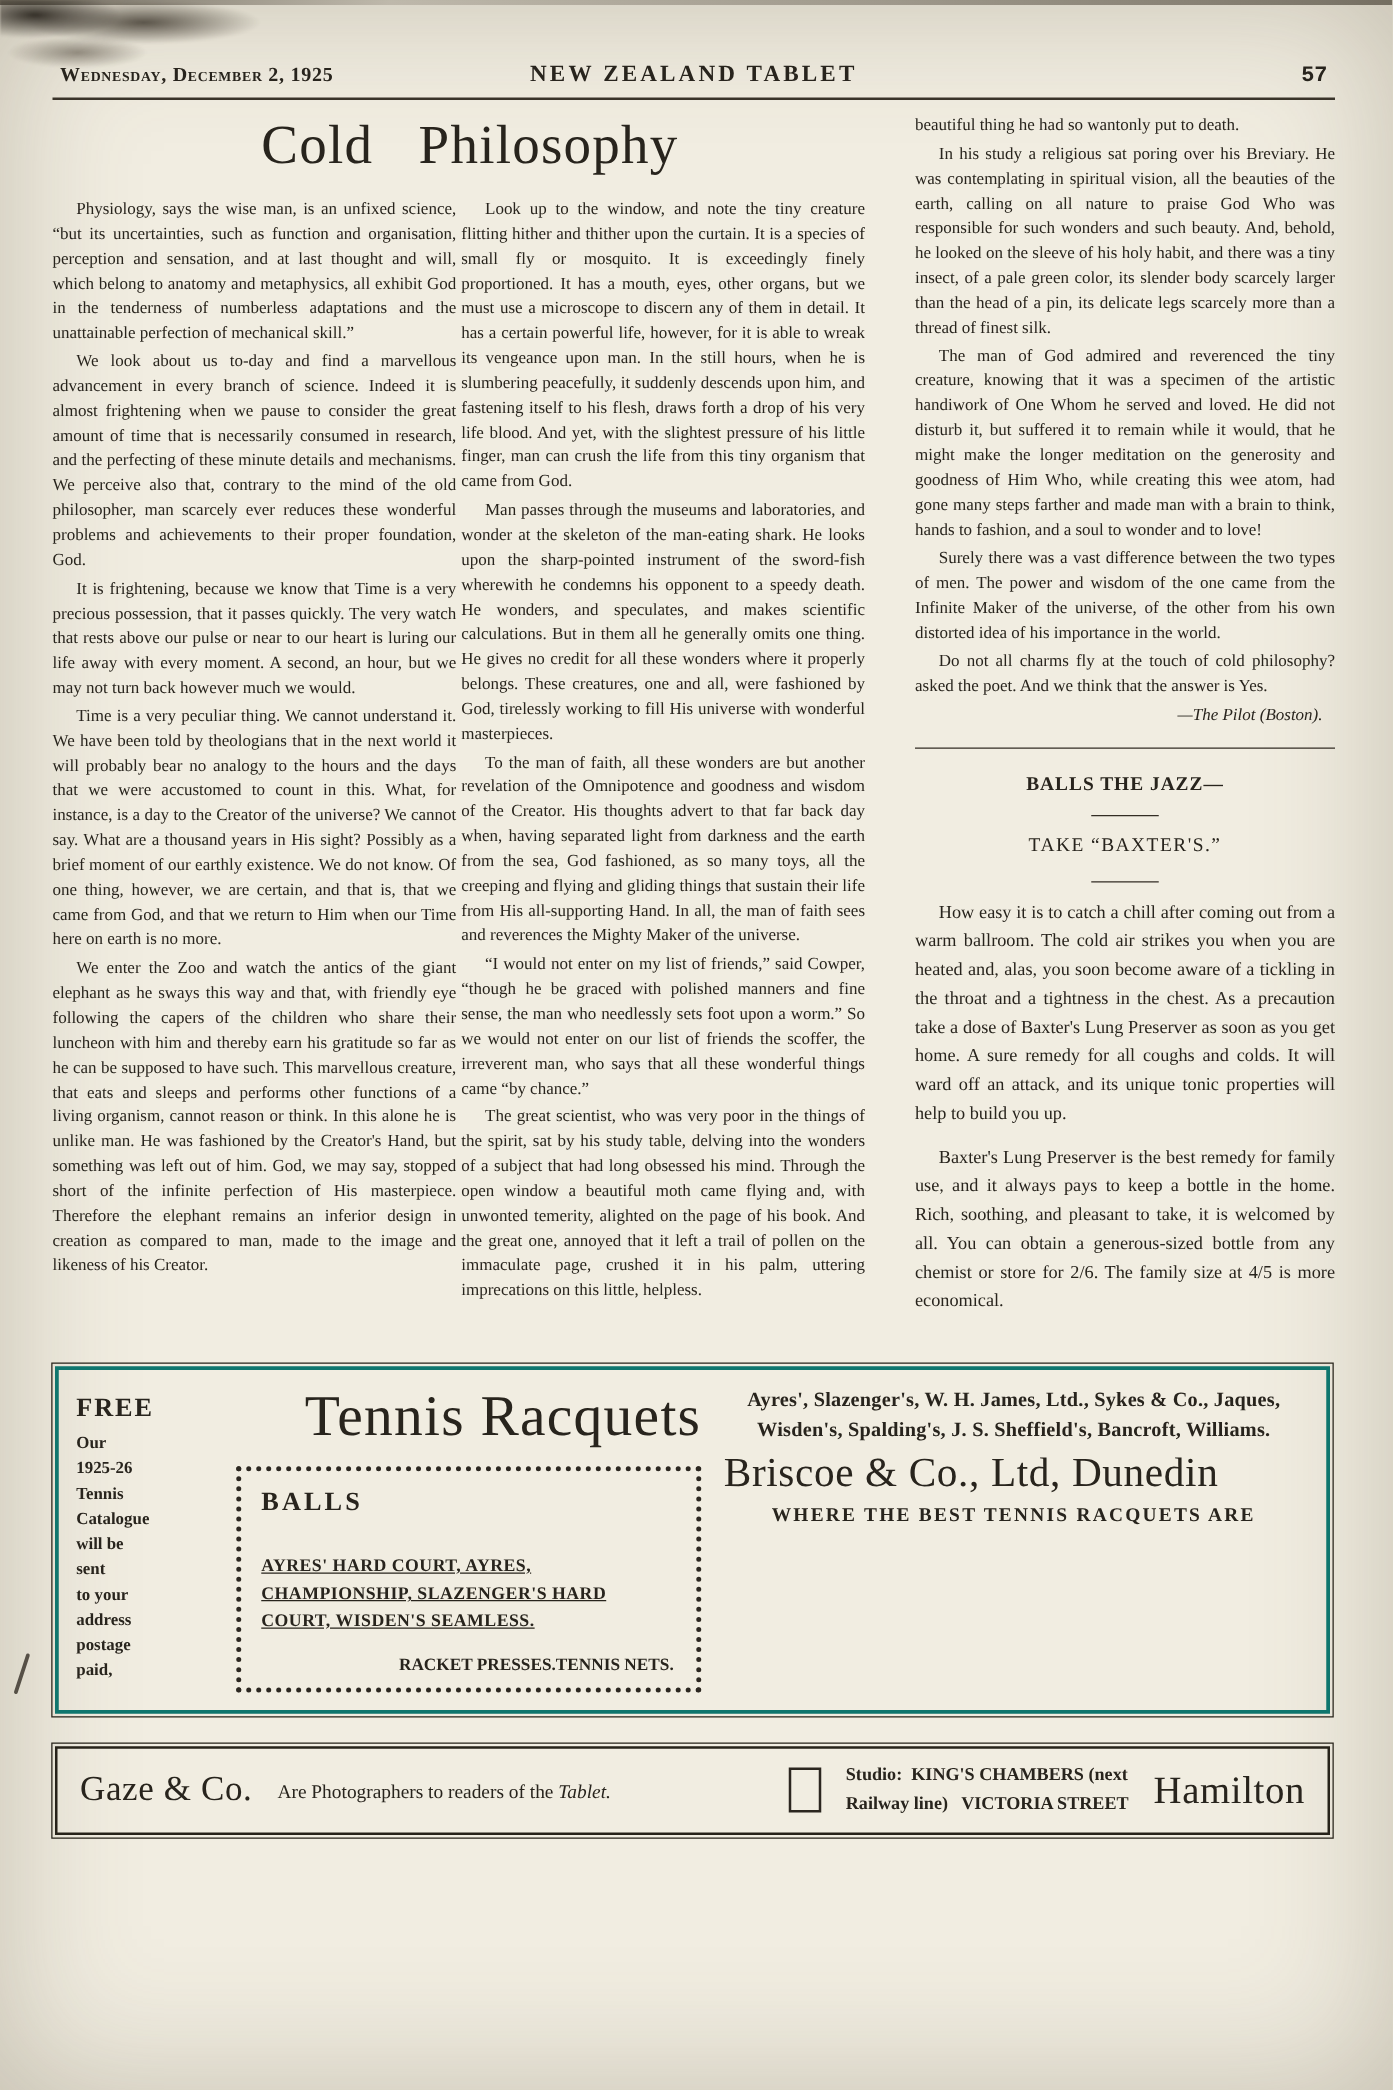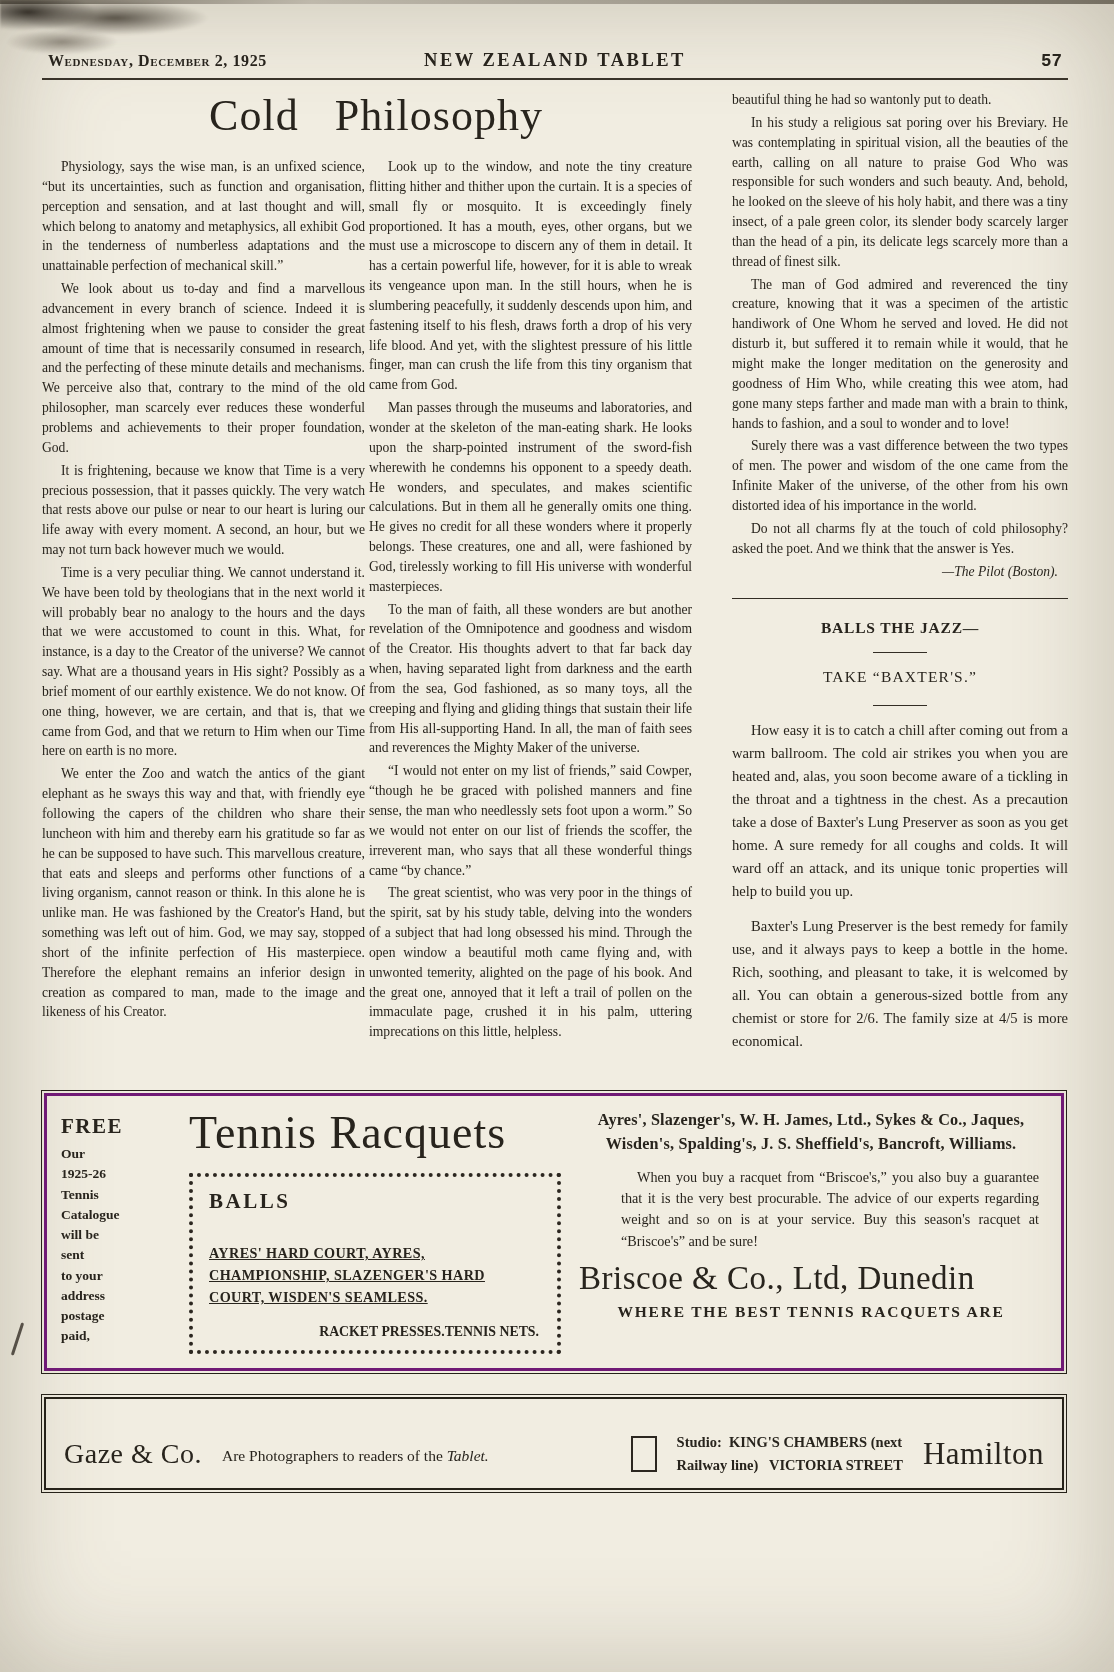--- a/index.html
+++ b/index.html
@@ -56,44 +56,44 @@
 
   .rule-full { border: none; border-top: 1.5px solid #332d24; margin: 16px 0 18px; }
   .bx-h1 { font-size: 15.5px; font-weight: bold; text-align: center; margin: 0 0 12px; letter-spacing: .8px; }
   .rule-short { width: 54px; border-top: 1.5px solid #332d24; margin: 0 auto 13px; }
   .bx-h2 { font-size: 15.5px; font-weight: 400; text-align: center; margin: 0 0 16px; letter-spacing: 1.2px; }
   .baxter-p { font-size: 14.6px !important; line-height: 1.58 !important; margin: 0 0 12px !important; text-indent: 20px; }
 
   
   .tennis {
     margin: 28px 4px 0 2px;
-    border: 3px solid #701a75; outline: 1px solid #262219; outline-offset: 2px;
+    border: 3px solid #0f766e; outline: 1px solid #262219; outline-offset: 2px;
   }
   .tennis-in { display: flex; gap: 16px; padding: 10px 16px 14px 14px; }
   .t-left { flex: 0 0 112px; padding-top: 8px; }
   .t-free { font-size: 21px; font-weight: bold; letter-spacing: 1.5px; margin-bottom: 5px; }
   .t-cat { font-weight: bold; font-size: 13.5px; line-height: 1.5; white-space: pre-line; }
   .t-mid { flex: 0 0 372px; }
-  .t-title { font-size: 46px; font-weight: 400; text-align: left; margin: 0 0 14px; letter-spacing: 1px; }
+  .t-title { font-size: 46px; font-weight: 400; text-align: right; margin: 0 0 14px; letter-spacing: 1px; }
   .balls-box { border: 4px dotted #2c2720; padding: 12px 16px 10px; }
   .balls-h { font-size: 21px; font-weight: bold; text-align: left; letter-spacing: 2.5px; margin-bottom: 28px; }
   .balls-t { font-size: 14.2px; font-weight: bold; line-height: 1.55; letter-spacing: .4px; text-decoration: underline; }
   .balls-f { display: flex; justify-content: flex-end; font-size: 13.8px; font-weight: bold; margin-top: 16px; padding: 0 2px; }
   .t-right { flex: 1 1 auto; padding-top: 2px; }
   .t-brands { font-weight: bold; font-size: 16.2px; text-align: center; line-height: 1.5; letter-spacing: .2px; }
   .t-body { font-size: 14.2px; line-height: 1.5; text-align: justify; margin: 10px 6px 8px 44px; text-indent: 16px; }
   .t-briscoe { font-size: 33px; margin: 4px 0 6px 2px; letter-spacing: .5px; }
   .t-tag { font-weight: bold; font-size: 15.5px; letter-spacing: 1.8px; text-align: center; }
 
   
   .gaze {
     margin: 26px 4px 0 2px;
     border: 2px solid #262219; outline: 1px solid #262219; outline-offset: 2px;
   }
-  .gaze-in { display: flex; align-items: center; gap: 20px; padding: 10px 18px 12px; margin-top: 22px; }
+  .gaze-in { display: flex; align-items: center; gap: 20px; padding: 10px 18px 12px; }
   .g-name { font-size: 28px; flex: 0 0 auto; letter-spacing: .5px; }
   .g-text { font-size: 15.5px; flex: 1 1 auto; padding-top: 5px; }
   .g-text .ital { font-style: italic; }
   .g-box { width: 22px; height: 32px; border: 2px solid #2c2720; flex: 0 0 auto; }
   .g-studio { font-weight: bold; font-size: 14.5px; line-height: 1.55; white-space: pre-wrap; flex: 0 0 auto; }
   .g-city { font-size: 31px; flex: 0 0 auto; letter-spacing: .5px; }
 </style>
 </head>
 <body>
 
@@ -172,21 +172,20 @@
           <div class="balls-t">AYRES' HARD COURT, AYRES, CHAMPIONSHIP, SLAZENGER'S HARD COURT, WISDEN'S SEAMLESS.</div>
           <div class="balls-f">
             <span>RACKET PRESSES.</span>
             <span>TENNIS NETS.</span>
           </div>
         </div>
       </div>
       <div class="t-right">
         <div class="t-brands">Ayres', Slazenger's, W. H. James, Ltd., Sykes &amp; Co., Jaques,</div>
         <div class="t-brands">Wisden's, Spalding's, J. S. Sheffield's, Bancroft, Williams.</div>
-        <p class="t-body">When you buy a racquet from “Briscoe's,” you also buy a guarantee that it is the very best procurable. The advice of our experts regarding weight and so on is at your service. Buy this season's racquet at “Briscoe's” and be sure!</p>
         <div class="t-briscoe">Briscoe &amp; Co., Ltd, Dunedin</div>
         <div class="t-tag">WHERE THE BEST TENNIS RACQUETS ARE</div>
       </div>
     </div>
   </section>
 
   <section class="gaze">
     <div class="gaze-in">
       <div class="g-name">Gaze &amp; Co.</div>
       <div class="g-text">

